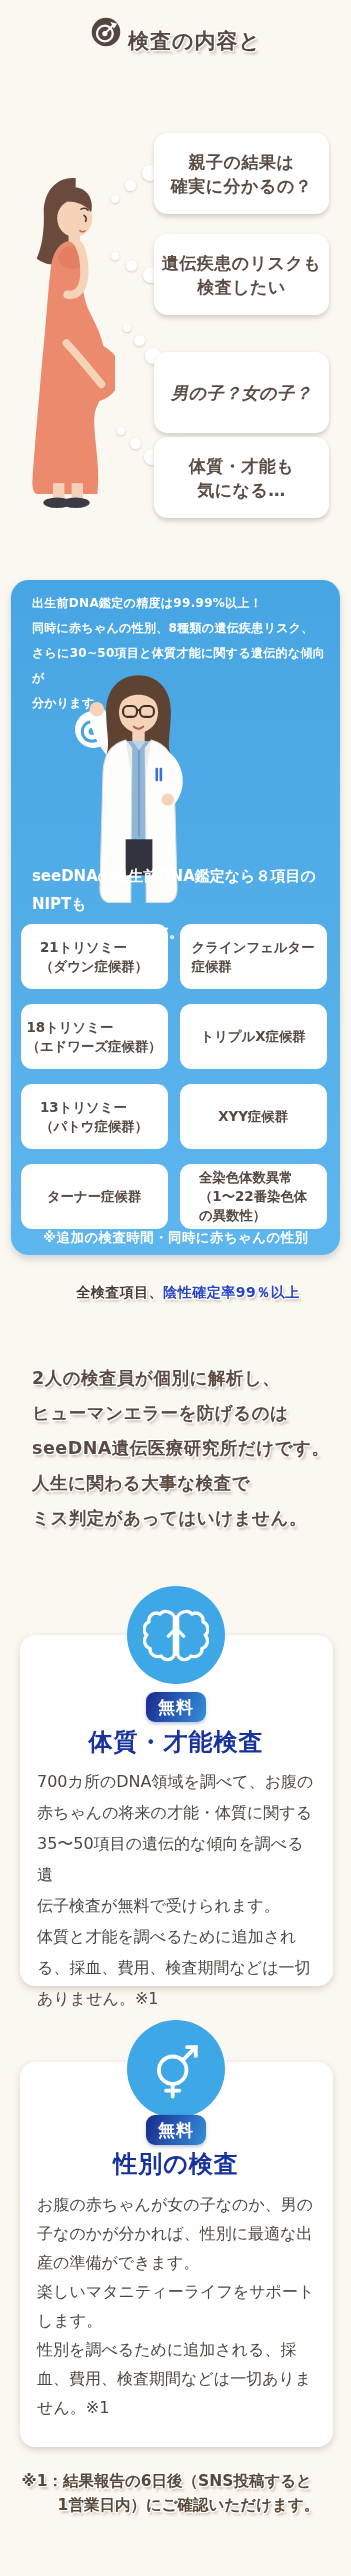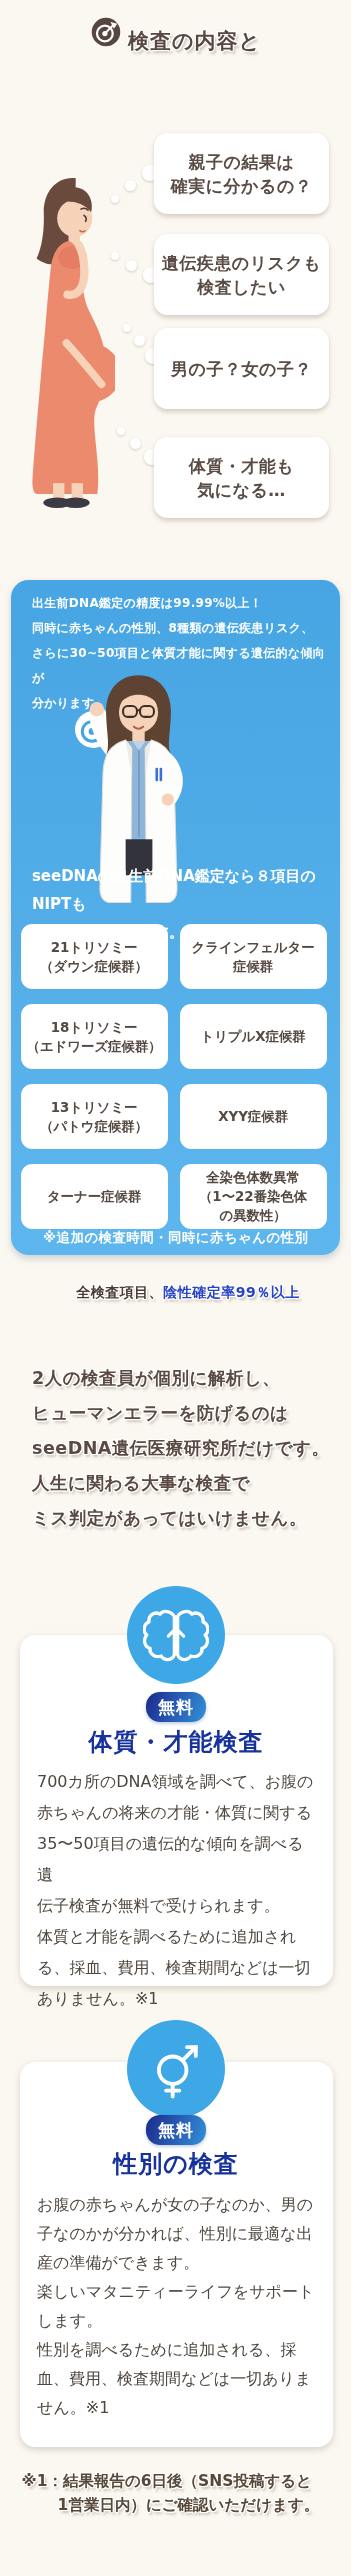--- a/index.html
+++ b/index.html
@@ -37,38 +37,38 @@
   .intro{top:11.3px;left:20.6px;width:294px;font-size:12px;font-weight:700;color:#fff;line-height:25px;letter-spacing:0.3px;}
   .doctor{top:87px;left:63px;width:129px;height:252px;}
   .target-white{top:130px;left:63px;width:39px;height:39px;}
   .lead{top:282px;left:20.6px;width:299px;font-size:15px;font-weight:700;color:#fff;line-height:28px;}
   .grid{
     top:344px;left:9.3px;display:grid;grid-template-columns:147px 147px;
     column-gap:12px;row-gap:15px;grid-auto-rows:65px;
   }
   .grid-item{
     background:#fff;border-radius:11.3px;display:flex;align-items:center;justify-content:center;
-    text-align:center;font-size:13.4px;font-weight:700;color:#554941;line-height:19px;
+    text-align:left;font-size:13.4px;font-weight:700;color:#554941;line-height:19px;
   }
   .note{top:649px;left:0;width:100%;text-align:center;color:#fff;font-size:13.4px;font-weight:700;letter-spacing:0.5px;}
   
   .heading2{top:1284px;left:0;width:100%;text-align:center;font-size:14px;font-weight:700;letter-spacing:0.5px;padding-left:12px;}
   .h2-plain{color:#4a3b33;}
   .h2-accent{color:#2945c4;}
   .para{top:1361px;left:32px;width:299px;font-size:17.5px;font-weight:800;color:#5b4a41;line-height:35px;letter-spacing:0.5px;}
   
   .feature-card{left:19.6px;width:313px;background:#fff;border-radius:15.5px;box-shadow:0 2.6px 6.2px rgba(120,105,88,.25);}
   .card1{top:1635px;height:351px;}
   .card2{top:2062px;height:385px;}
   .circle{width:98px;height:98px;border-radius:50%;background:#3ea7e6;left:127px;display:flex;align-items:center;justify-content:center;}
   .circle1{top:1586px;}
   .circle2{top:2020px;}
   .circle svg{width:66px;height:66px;}
   .badge{
-    left:146px;width:60px;height:30px;border-radius:14px;
+    left:146px;width:60px;height:30px;border-radius:9px;
     background:linear-gradient(110deg,#1c2f90 5%,#2a66bd 60%,#3391d6 100%);
     color:#fff;font-size:17px;font-weight:800;letter-spacing:1px;
     display:flex;align-items:center;justify-content:center;
     box-shadow:0 1.5px 3.6px rgba(40,70,140,.3);
   }
   .badge1{top:1692px;}
   .badge2{top:2115px;}
   .card-title{left:0;width:100%;text-align:center;font-size:24px;font-weight:800;color:#17339b;letter-spacing:1px;}
   .title1{top:1726px;}
   .title2{top:2148px;}
@@ -131,21 +131,21 @@
   <span class="dot" style="left:126px;top:260px;width:11.3px;height:11.3px;"></span>
   <span class="dot" style="left:143px;top:267px;width:15.5px;height:15.5px;"></span>
   <div class="abs bubble" style="top:234px;">
     <span class="pre">遺伝疾患のリスクも
 検査したい</span>
   </div>
 
   <span class="dot" style="left:123px;top:324px;width:8.2px;height:8.2px;"></span>
   <span class="dot" style="left:134px;top:335px;width:11.3px;height:11.3px;"></span>
   <span class="dot" style="left:145px;top:348px;width:15.5px;height:15.5px;"></span>
-  <div class="abs bubble" style="top:328px;">
+  <div class="abs bubble" style="top:352px;font-style:italic;">
     <span class="pre">男の子？女の子？</span>
   </div>
 
   <span class="dot" style="left:117px;top:427px;width:8.2px;height:8.2px;"></span>
   <span class="dot" style="left:130px;top:438px;width:11.3px;height:11.3px;"></span>
   <span class="dot" style="left:144px;top:449px;width:15.5px;height:15.5px;"></span>
   <div class="abs bubble" style="top:437px;">
     <span class="pre">体質・才能も
 気になる…</span>
   </div>

